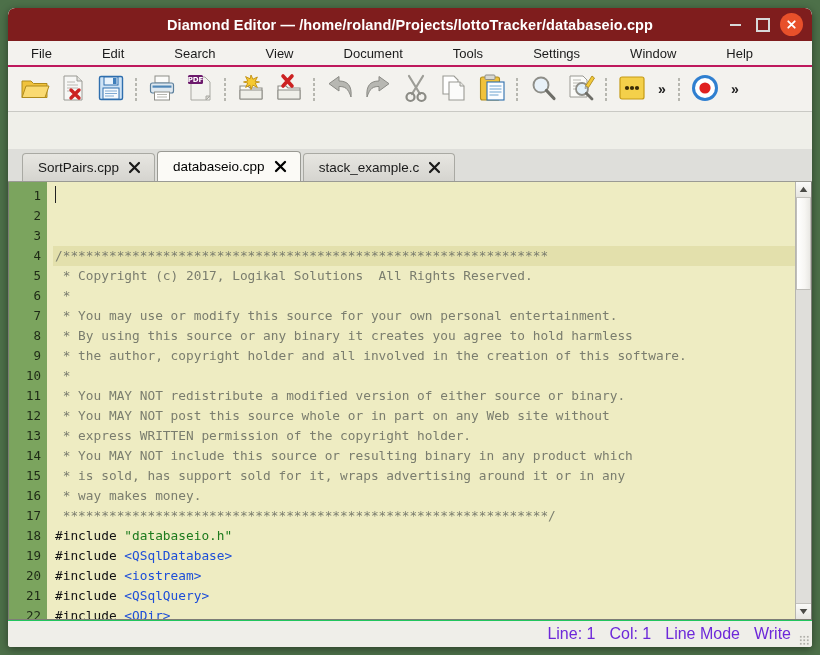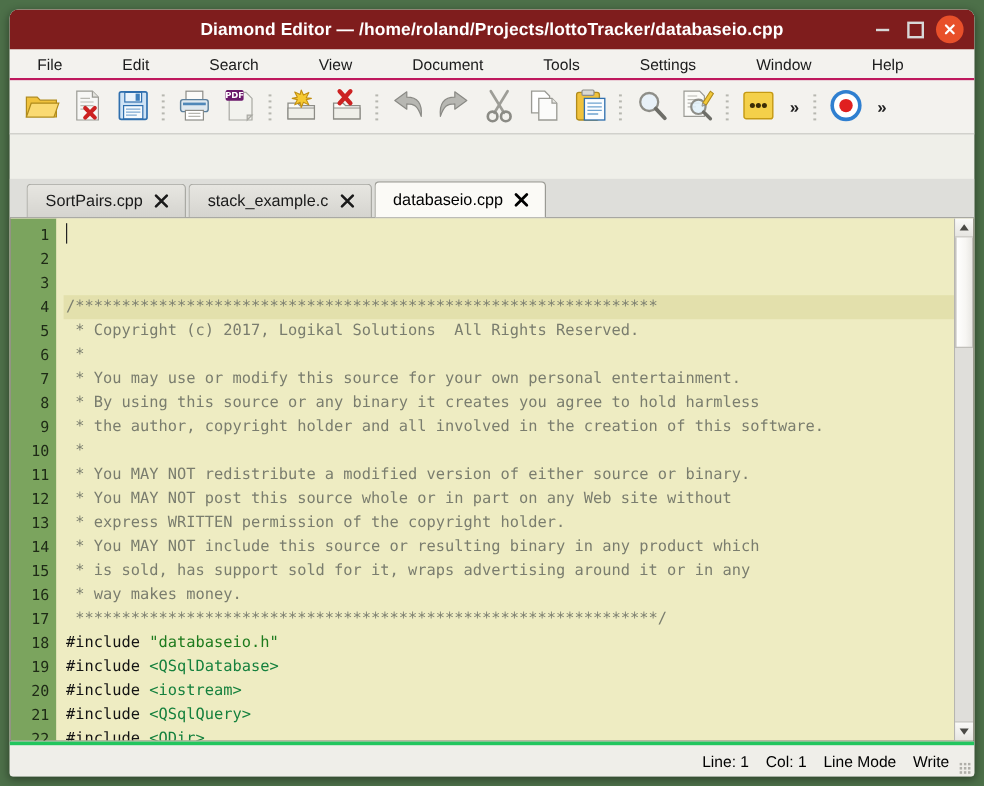--- a/index.html
+++ b/index.html
@@ -152,21 +152,21 @@
     padding:4px 0 0 6px;
     box-sizing:border-box;
     overflow:hidden;
     white-space:pre;
     position:relative;
   }
   .code .ln{display:block;height:20px;padding-left:2px;}
   .code .ln.cur{background:#e3e0ac;}
   .cmt{color:#7a7d6e;}
   .pre{color:#131313;}
-  .inc{color:#15803d;margin-top:36px;}
+  .inc{color:#1d4ed8;margin-top:36px;}
   .str{color:#1d7a1d;}
   .caret{
     position:absolute;left:8px;top:4px;width:1px;height:17px;background:#222;
   }
   
   .vscroll{
     flex:0 0 16px;width:16px;
     background:#e0dfdb;
     border-left:1px solid #b6b5b0;
     display:flex;flex-direction:column;
@@ -184,26 +184,26 @@
   .sb-thumb{
     position:absolute;left:0;right:0;top:0;height:92px;
     background:linear-gradient(90deg,#ffffff,#f7f6f3 60%,#e9e8e4);
     border:1px solid #c0bfba;border-top:none;
     box-sizing:border-box;cursor:pointer;
   }
   
   .statusbar{
     flex:0 0 26px;height:26px;
     background:#efeee9;
-    border-top:3px solid #22c55e;
+    border-top:1px solid #22c55e;
     display:flex;align-items:center;
     justify-content:flex-end;
     padding-right:14px;
     gap:0;
-    font-size:13px;color:#000000;
+    font-size:16px;color:#6d28d9;
     position:relative;
   }
   .sb-cell{padding:0 7px;white-space:nowrap;}
   .grip{
     position:absolute;right:3px;bottom:2px;width:10px;height:10px;
     background-image:radial-gradient(#b0afa9 1px, transparent 1px);
     background-size:3.5px 3.5px;
   }
 </style>
 </head>
@@ -426,34 +426,34 @@
 
     <div class="tab">
       <span>SortPairs.cpp</span>
       <span class="tab-close">
         <svg width="13" height="13" viewBox="0 0 13 13">
             <path d="M2 2 L11 11 M11 2 L2 11" stroke="#1a1a1a" stroke-width="2.2" stroke-linecap="round"></path>
           </svg>
       </span>
     </div>
 
+    <div class="tab active">
+      <span>databaseio.cpp</span>
+      <span class="tab-close">
+        <svg width="13" height="13" viewBox="0 0 13 13">
+            <path d="M2 2 L11 11 M11 2 L2 11" stroke="#000000" stroke-width="2.3" stroke-linecap="round"></path>
+          </svg>
+      </span>
+    </div>
+
     <div class="tab">
       <span>stack_example.c</span>
       <span class="tab-close">
         <svg width="13" height="13" viewBox="0 0 13 13">
             <path d="M2 2 L11 11 M11 2 L2 11" stroke="#1a1a1a" stroke-width="2.2" stroke-linecap="round"></path>
-          </svg>
-      </span>
-    </div>
-
-    <div class="tab active">
-      <span>databaseio.cpp</span>
-      <span class="tab-close">
-        <svg width="13" height="13" viewBox="0 0 13 13">
-            <path d="M2 2 L11 11 M11 2 L2 11" stroke="#000000" stroke-width="2.3" stroke-linecap="round"></path>
           </svg>
       </span>
     </div>
   </div>
 
   <div class="editor-wrap">
     <div class="gutter" id="gutter">
         <div>1</div>
         <div>2</div>
         <div>3</div>

